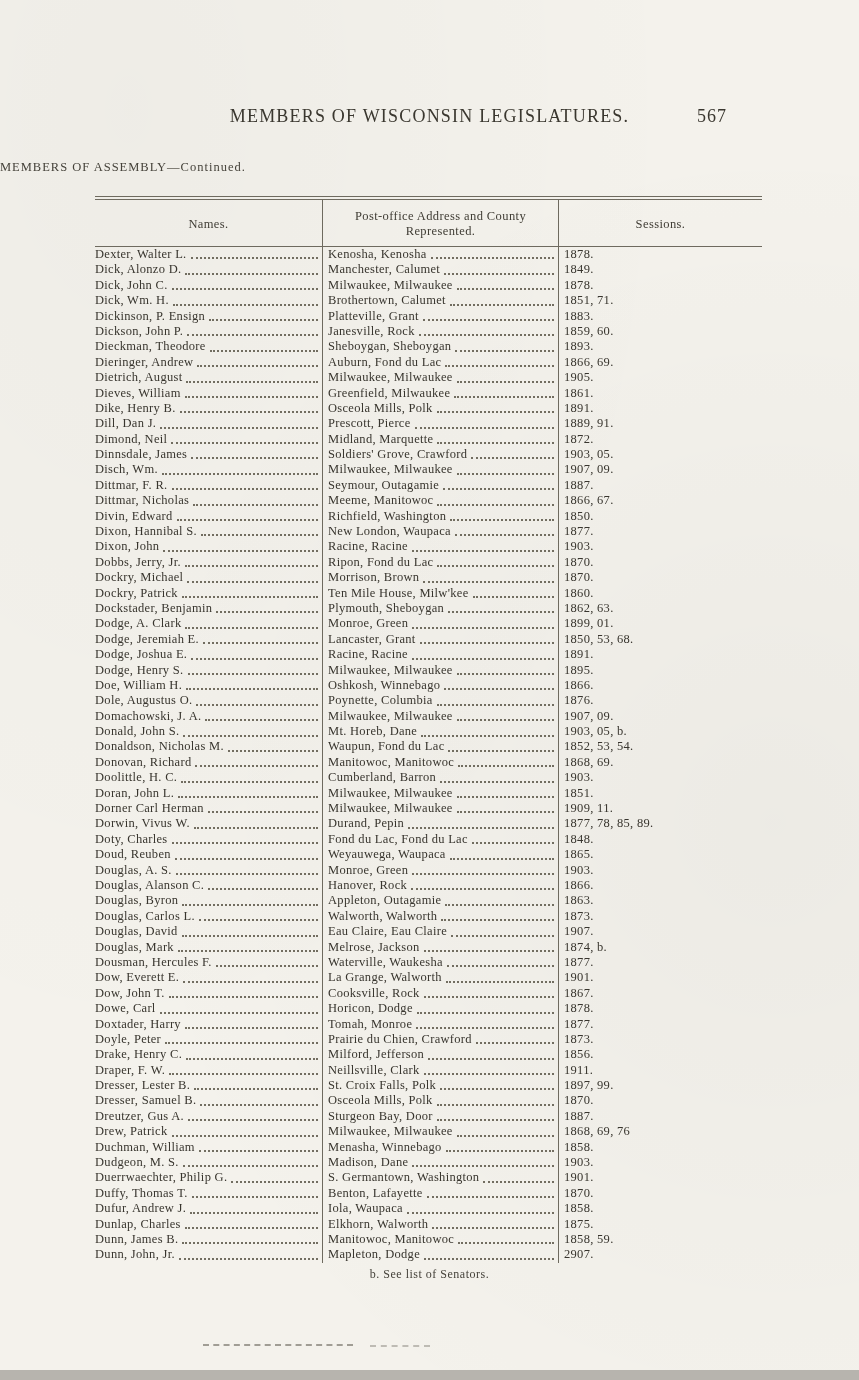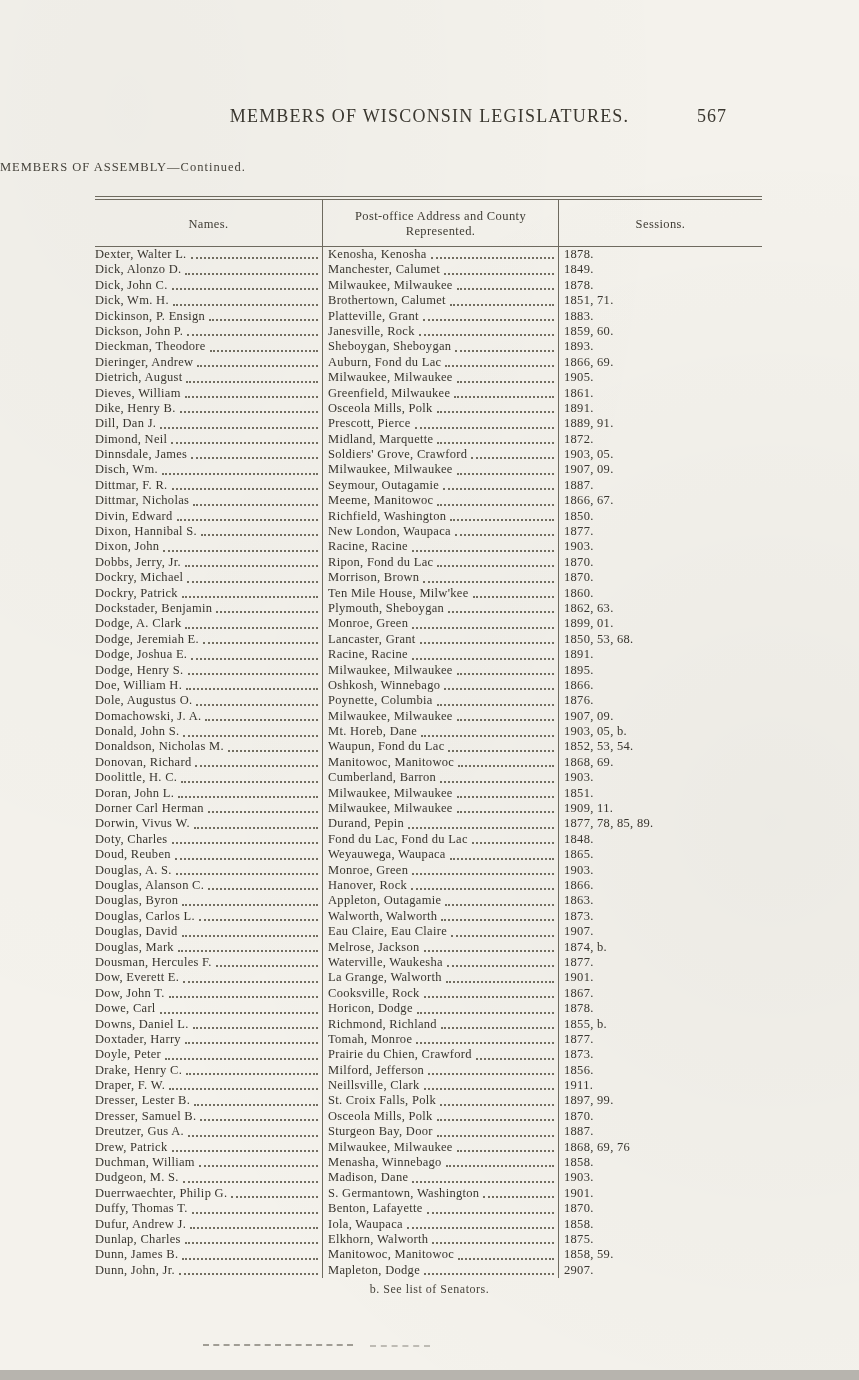--- a/index.html
+++ b/index.html
@@ -831,33 +831,20 @@
     </div>
     <div class="cell addr-cell">
       <span class="txt">Horicon, Dodge</span>
       <span class="leader"></span>
     </div>
     <div class="cell sess-cell">
       <span class="txt">1878.</span>
     </div>
   </div>
 
-  <div class="trow">
-    <div class="cell name-cell">
-      <span class="txt">Downs, Daniel L.</span>
-      <span class="leader"></span>
-    </div>
-    <div class="cell addr-cell">
-      <span class="txt">Richmond, Richland</span>
-      <span class="leader"></span>
-    </div>
-    <div class="cell sess-cell">
-      <span class="txt">1855, b.</span>
-    </div>
-  </div>
 
   <div class="trow">
     <div class="cell name-cell">
       <span class="txt">Doxtader, Harry</span>
       <span class="leader"></span>
     </div>
     <div class="cell addr-cell">
       <span class="txt">Tomah, Monroe</span>
       <span class="leader"></span>
     </div>

